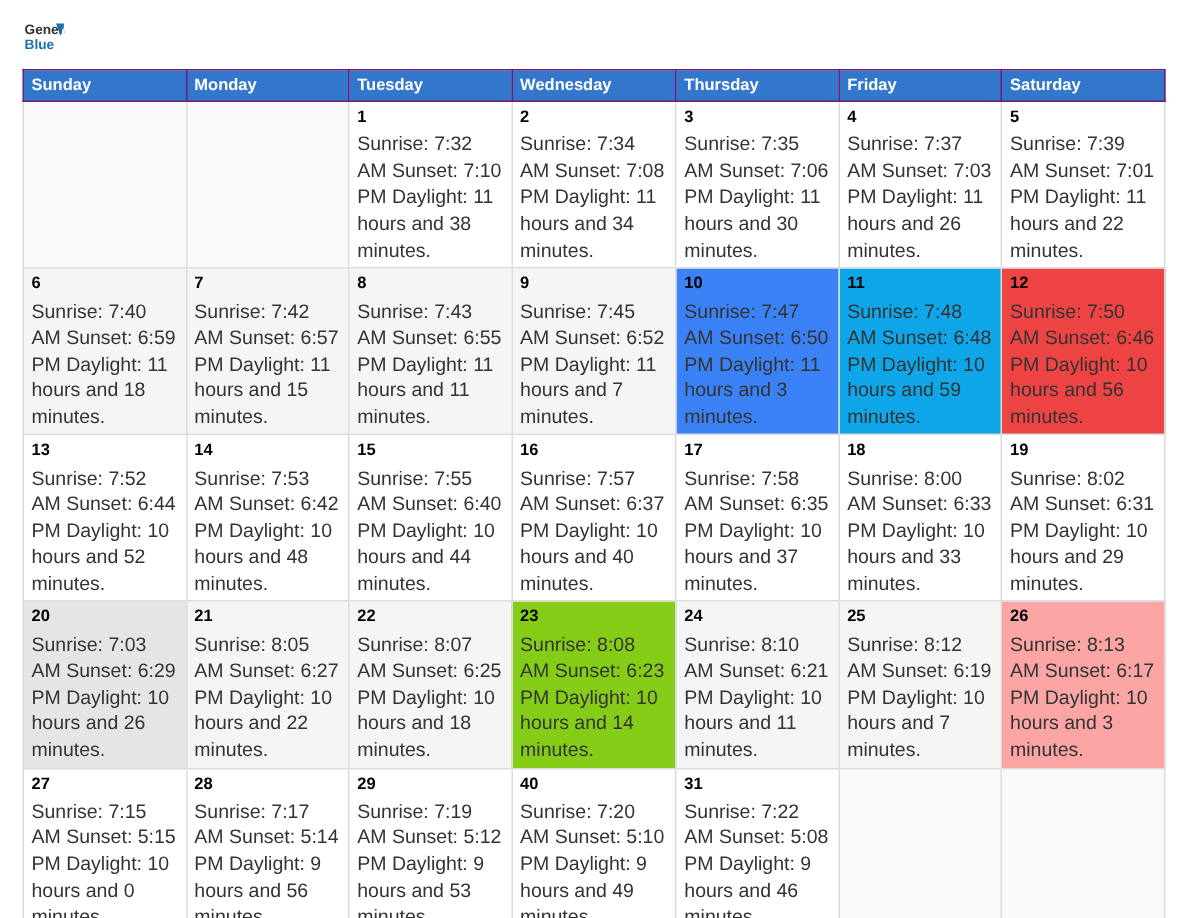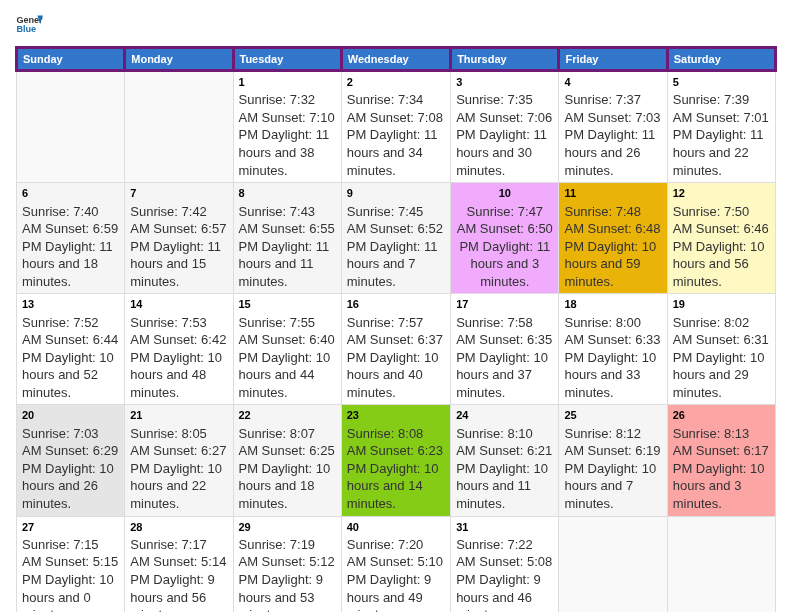--- a/index.html
+++ b/index.html
@@ -50,21 +50,21 @@
       width: 100%;
       font-size: 10px;
     }
     .calendar th {
       background-color: #3377cc;
       color: #fff;
       text-align: left;
       padding: 4px 5px;
       font-size: 11px;
       font-weight: bold;
-      border: 3px solid #701a75;
+      border: 1px solid #701a75;
     }
     .calendar td {
       vertical-align: top;
       padding: 3px 5px;
       border: 1px solid #ddd;
       width: 113px;
       height: 74px;
       background: #fff;
       line-height: 1.4;
     }
@@ -176,33 +176,33 @@
             <div class="day-info">Sunrise: 7:43 AM
 Sunset: 6:55 PM
 Daylight: 11 hours and 11 minutes.</div>
           </td>
           <td style="background: rgb(245, 245, 245);">
             <span class="day-num">9</span>
             <div class="day-info">Sunrise: 7:45 AM
 Sunset: 6:52 PM
 Daylight: 11 hours and 7 minutes.</div>
           </td>
-          <td style="background: #f0abfc; text-align: center;">
+          <td style="background: #3b82f6;">
             <span class="day-num">10</span>
             <div class="day-info">Sunrise: 7:47 AM
 Sunset: 6:50 PM
 Daylight: 11 hours and 3 minutes.</div>
           </td>
-          <td style="background: #eab308;">
+          <td style="background: #0ea5e9;">
             <span class="day-num">11</span>
             <div class="day-info">Sunrise: 7:48 AM
 Sunset: 6:48 PM
 Daylight: 10 hours and 59 minutes.</div>
           </td>
-          <td style="background: #fef9c3;">
+          <td style="background: #ef4444;">
             <span class="day-num">12</span>
             <div class="day-info">Sunrise: 7:50 AM
 Sunset: 6:46 PM
 Daylight: 10 hours and 56 minutes.</div>
           </td>
         </tr>
         <tr>
           <td>
             <span class="day-num">13</span>
             <div class="day-info">Sunrise: 7:52 AM

